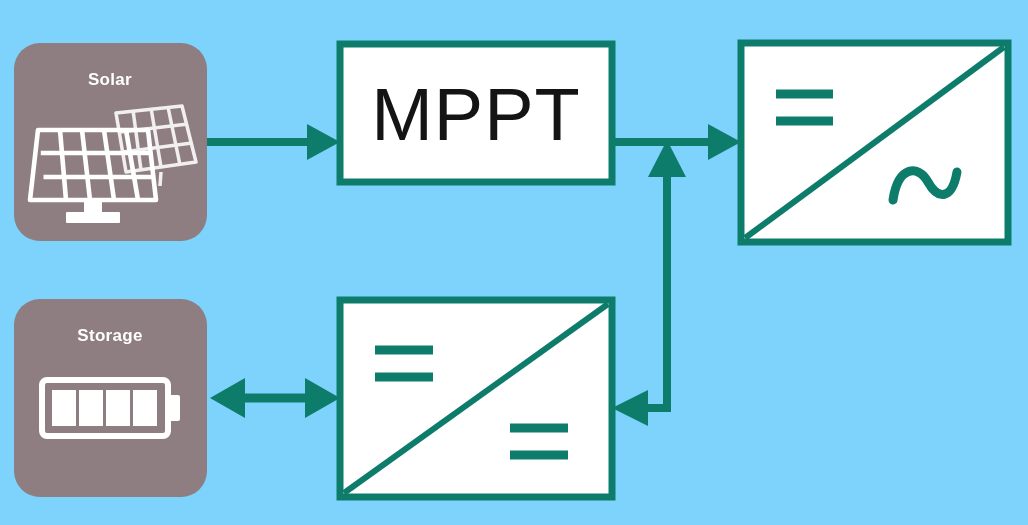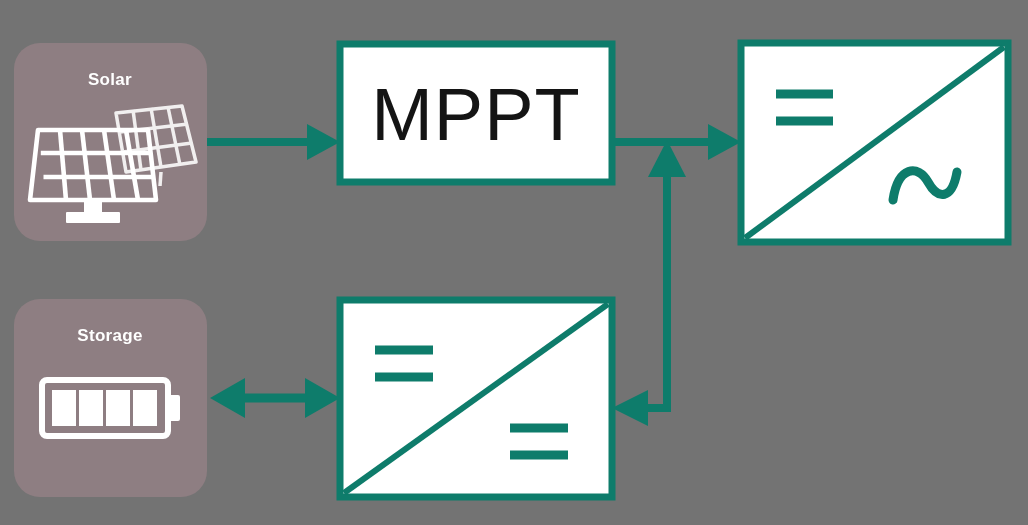--- a/index.html
+++ b/index.html
@@ -8,21 +8,21 @@
     padding: 0;
     background: #ffffff;
   }
   body {
     font-family: "Liberation Sans", sans-serif;
   }
   #diagram-root {
     position: relative;
     width: 1028px;
     height: 525px;
-    background: #737373;
+    background: #7dd3fc;
     overflow: hidden;
   }
   #diagram-svg {
     position: absolute;
     top: 0;
     left: 0;
     width: 1028px;
     height: 525px;
     display: block;
   }

